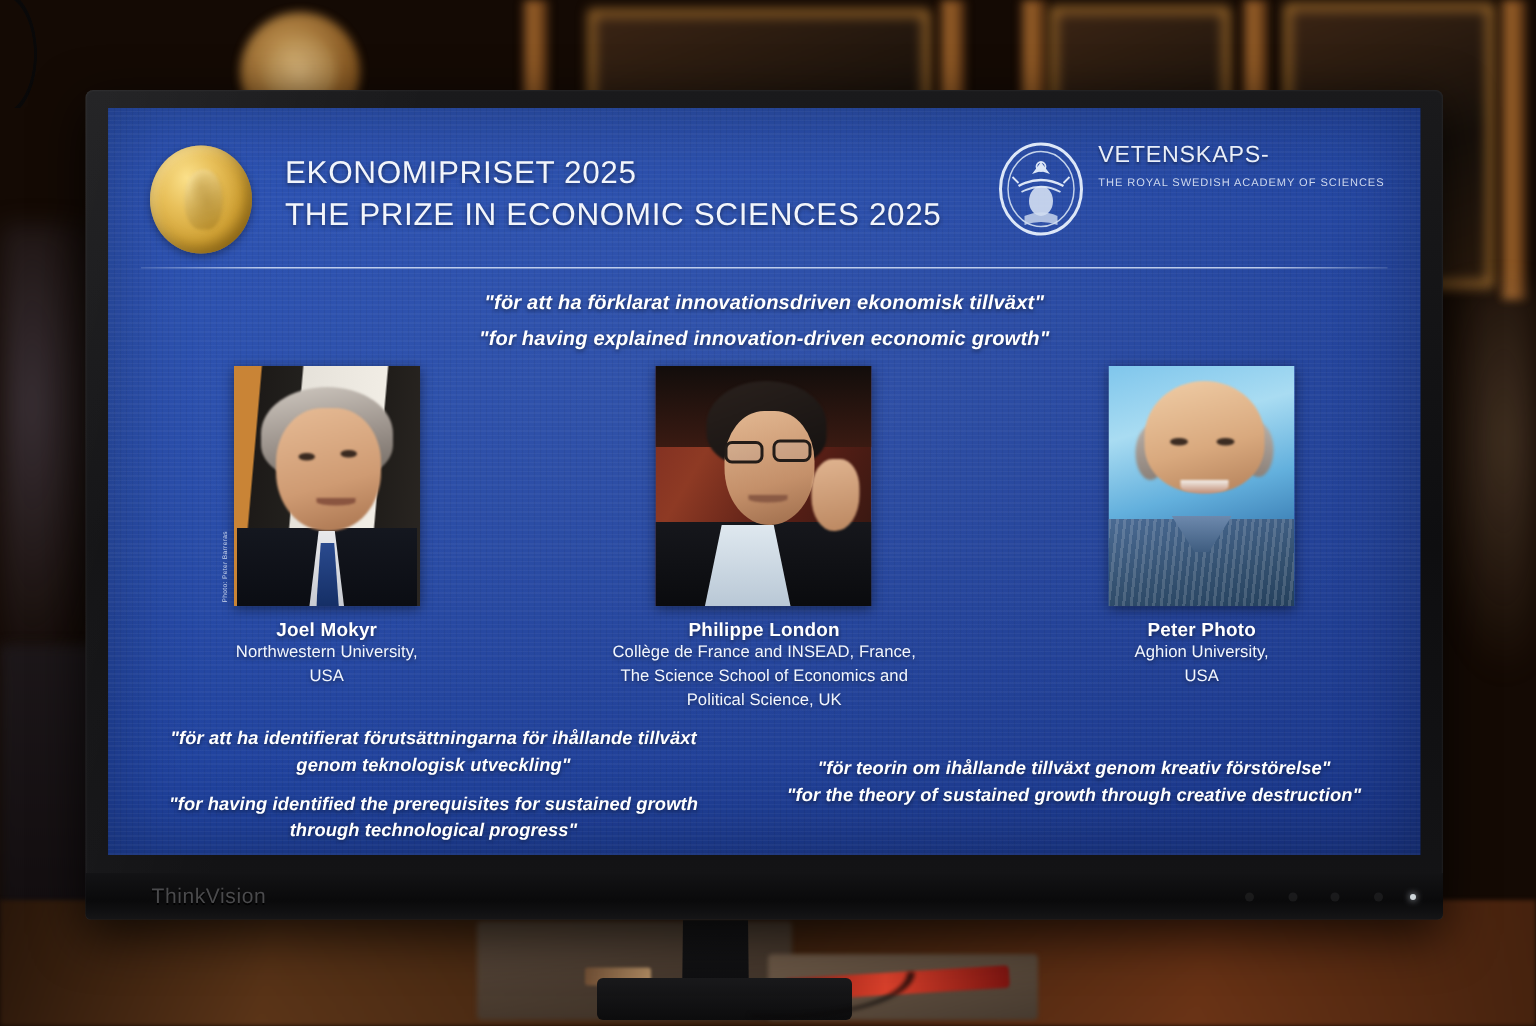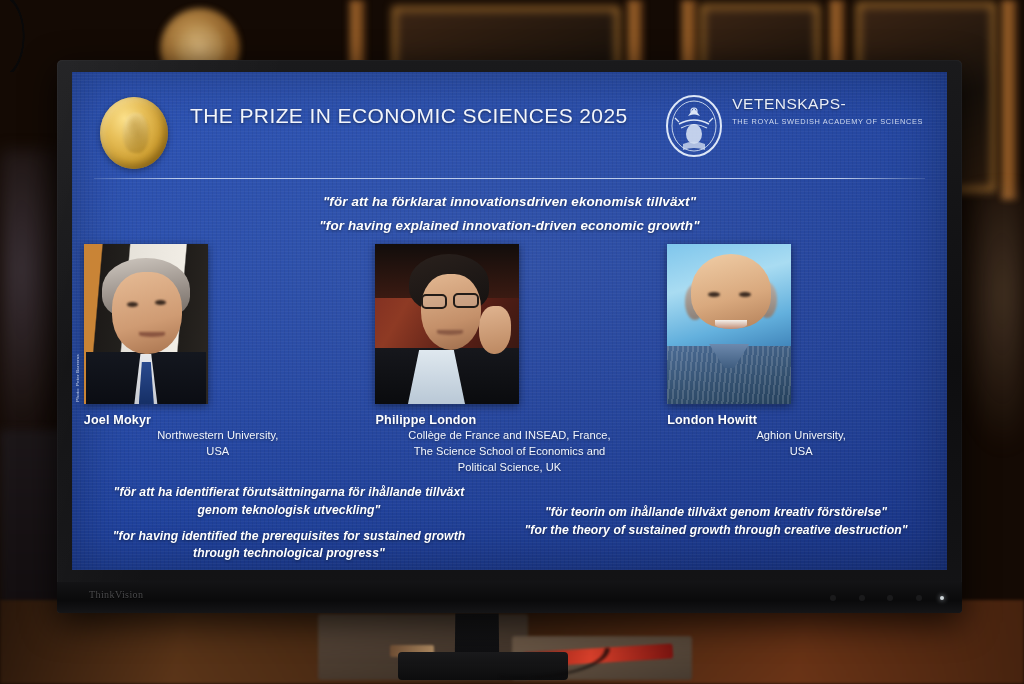--- a/index.html
+++ b/index.html
@@ -91,24 +91,23 @@
       repeating-linear-gradient(0deg, rgba(255,255,255,.035) 0 1px, transparent 1px 3px),
       repeating-linear-gradient(90deg, rgba(0,0,0,.05) 0 1px, transparent 1px 4px),
       radial-gradient(ellipse 110% 90% at 50% 40%, rgba(255,255,255,.07), transparent 70%);
   }
   #bottom-bezel {
     position:absolute; left:0; right:0; top:522px; height:31px;
     background:linear-gradient(180deg,#131315,#0a0a0b 60%,#151517);
     border-radius:0 0 4px 4px;
   }
   #thinkvision {
-    position:absolute; left:32px; top:7px;
-    color:#4a4a4c; font-size:10px; letter-spacing:.4px;
+    position:absolute; left:44px; top:7px;
+    color:#4a4a4c; font-size:14px; letter-spacing:.4px;
     text-shadow:0 1px 0 rgba(0,0,0,.8);
-    font-family:Liberation Serif, serif;
   }
   #powerled {
     position:absolute; right:18px; top:14px; width:4px; height:4px;
     border-radius:50%; background:#cfd6da; box-shadow:0 0 5px rgba(220,230,240,.9);
   }
   #oskeys{
     position:absolute; right:40px; top:13px; width:92px; height:6px;
     display:flex; justify-content:space-between; opacity:.32;
   }
   #oskeys span{ width:6px;height:6px;border-radius:50%;background:#3a3a3c; }
@@ -216,21 +215,21 @@
     font-style:italic; font-weight:bold; color:#ffffff;
     font-size:13.4px; line-height:1.78; letter-spacing:.12px;
     text-shadow:0 1px 3px rgba(0,0,0,.45);
   }
 
   
   #laureates {
     position:absolute; left:0; right:0; top:172px;
     display:flex; justify-content:space-around; align-items:flex-start;
   }
-  .laureate { width:268px; display:flex; flex-direction:column; position:relative; }
+  .laureate { width:268px; display:flex; flex-direction:column; align-items:center; position:relative; }
   .photo-wrap { position:relative; }
   .photo {
     width:124px; height:160px; overflow:hidden; position:relative;
     box-shadow:0 2px 8px rgba(0,0,0,.45);
   }
   .photo.wide { width:144px; }
   .photo-credit {
     position:absolute; left:-9px; bottom:2px;
     writing-mode:vertical-rl; transform:rotate(180deg);
     font-size:4.4px; color:#dfe7f5; letter-spacing:.25px; opacity:.85;
@@ -349,20 +348,21 @@
   <div id="screen">
 
     <div id="slide">
 
       <div id="medal">
         <div id="medal-face"></div>
         <div id="medal-profile"></div>
       </div>
 
       <div id="title-block">
+        <div class="title-line">EKONOMIPRISET 2025</div>
         <div class="title-line">THE PRIZE IN ECONOMIC SCIENCES 2025</div>
       </div>
 
       <div id="academy">
         <svg id="seal" viewBox="0 0 58 64">
           <ellipse cx="29" cy="32" rx="27" ry="30" fill="none" stroke="#dde7f7" stroke-width="2"></ellipse>
           <ellipse cx="29" cy="32" rx="22" ry="25" fill="none" stroke="#c3d2ea" stroke-width="1"></ellipse>
           <path d="M29 14 L35 22 L29 20 L23 22 Z" fill="#dde7f7"></path>
           <circle cx="29" cy="17" r="3" fill="none" stroke="#dde7f7" stroke-width="1.2"></circle>
           <path d="M14 30 Q29 22 44 30" fill="none" stroke="#dde7f7" stroke-width="1.6"></path>
@@ -434,21 +434,21 @@
               <div class="p-el" id="how-shirt"></div>
               <div class="p-el" id="how-hairL"></div>
               <div class="p-el" id="how-hairR"></div>
               <div class="p-el" id="how-head"></div>
               <div class="p-el" id="how-eyeL"></div>
               <div class="p-el" id="how-eyeR"></div>
               <div class="p-el" id="how-smile"></div>
               <div class="p-el" id="how-collar"></div>
             </div>
           </div>
-          <div class="l-name">London Howitt</div>
+          <div class="l-name">Peter Photo</div>
           <div class="l-aff">Aghion University,</div>
           <div class="l-aff">USA</div>
         </div>
 
       </div>
 
       <div id="cit-left">
         <div class="cit-line">"för att ha identifierat förutsättningarna för ihållande tillväxt</div>
         <div class="cit-line">genom teknologisk utveckling"</div>
         <div class="cit-gap"></div>

